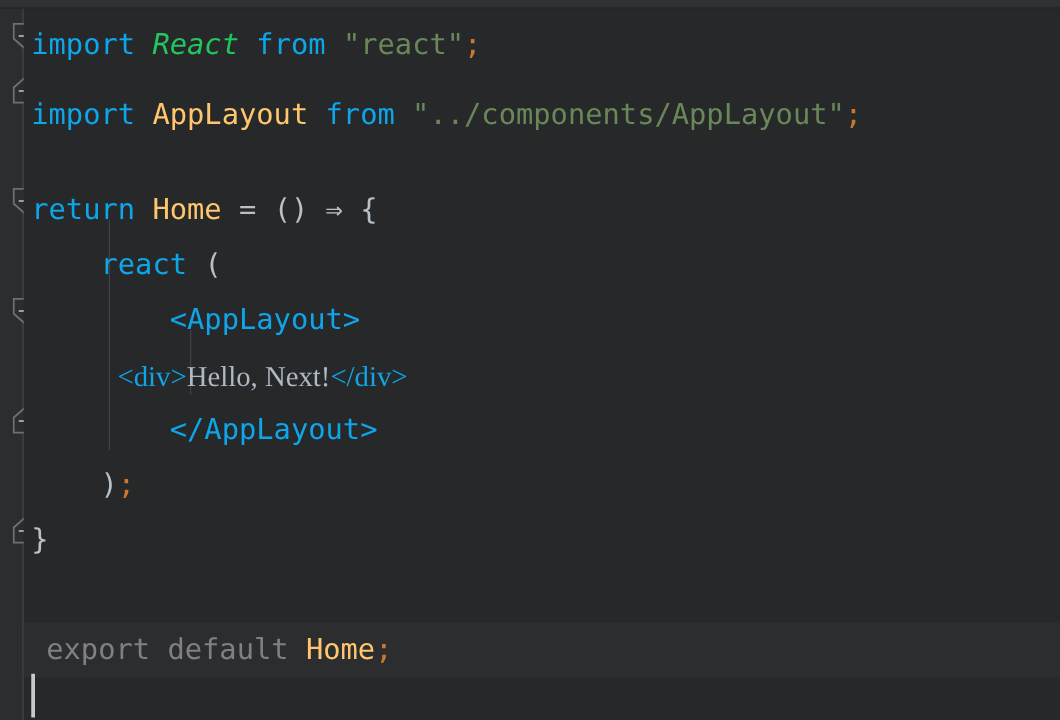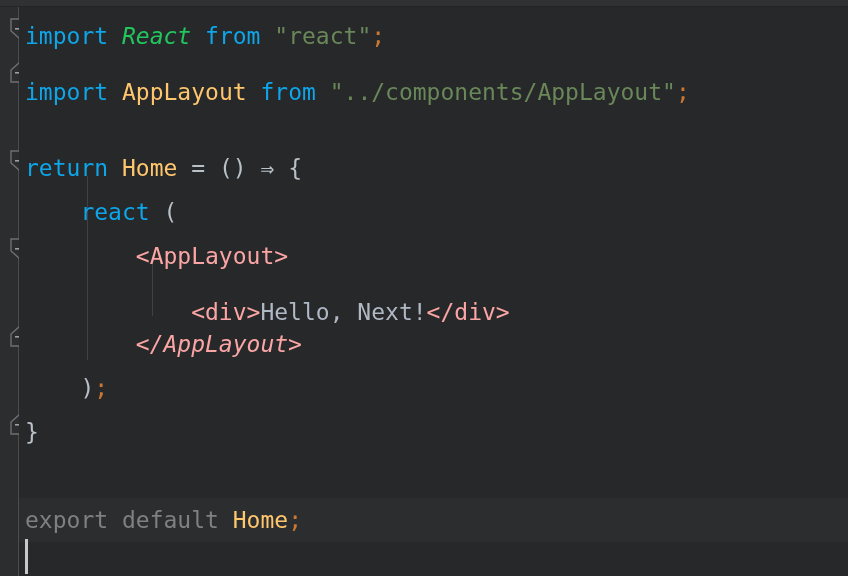--- a/index.html
+++ b/index.html
@@ -95,21 +95,21 @@
     height: 44px;
     background: #2b2d2f;
   }
 
   
   .t-kw      { color: #0ea5e9; }
   .t-kw-dim  { color: #808080; }
   .t-ident   { color: #22c55e; font-style: italic; }
   .t-str     { color: #6a8759; }
   .t-fn      { color: #ffc66d; }
-  .t-tag     { color: #fca5a5; }
+  .t-tag     { color: #0ea5e9; }
   .t-punc    { color: #b8c0c8; }
   .t-text    { color: #b0b8c4; }
   .t-semi    { color: #cc7832; }
 
   
   .caret {
     position: absolute;
     width: 3px;
     background: #c8c8c8;
   }
@@ -169,25 +169,25 @@
         <div class="indent-guide" style="left: 68px; top: 169px; height: 184px;"></div>
         <div class="indent-guide" style="left: 133px; top: 257px; height: 52px;"></div>
       </div>
     <div id="code-lines">
         <div class="line" style="top: 7px; padding-left: 6px;"><span class="t-kw">import</span><span> </span><span class="t-ident">React</span><span> </span><span class="t-kw">from</span><span> </span><span class="t-str">"react"</span><span class="t-semi">;</span></div>
         <div class="line" style="top: 63px; padding-left: 6px;"><span class="t-kw">import</span><span> </span><span class="t-fn">AppLayout</span><span> </span><span class="t-kw">from</span><span> </span><span class="t-str">"../components/AppLayout"</span><span class="t-semi">;</span></div>
         <div class="line" style="top: 95px; padding-left: 6px;"></div>
         <div class="line" style="top: 139px; padding-left: 6px;"><span class="t-kw">return</span><span> </span><span class="t-fn">Home</span><span> </span><span class="t-punc">=</span><span> </span><span class="t-punc">()</span><span> </span><span class="t-punc">⇒</span><span> </span><span class="t-punc">{</span></div>
         <div class="line" style="top: 183px; padding-left: 6px;"><span>    </span><span class="t-kw">react</span><span> </span><span class="t-punc">(</span></div>
         <div class="line" style="top: 227px; padding-left: 6px;"><span>        </span><span class="t-tag">&lt;AppLayout&gt;</span></div>
-        <div class="line" style="top: 283px; padding-left: 6px;"><span>            </span><span class="t-tag">&lt;div&gt;</span><span class="t-text">Hello, Next!</span><span class="t-tag">&lt;/div&gt;</span></div>
-        <div class="line" style="top: 315px; padding-left: 6px; font-style: italic;"><span>        </span><span class="t-tag">&lt;/AppLayout&gt;</span></div>
+        <div class="line" style="top: 273px; padding-left: 6px; font-family: Liberation Serif, serif;"><span>            </span><span class="t-tag">&lt;div&gt;</span><span class="t-text">Hello, Next!</span><span class="t-tag">&lt;/div&gt;</span></div>
+        <div class="line" style="top: 315px; padding-left: 6px;"><span>        </span><span class="t-tag">&lt;/AppLayout&gt;</span></div>
         <div class="line" style="top: 359px; padding-left: 6px;"><span>    </span><span class="t-punc">)</span><span class="t-semi">;</span></div>
         <div class="line" style="top: 403px; padding-left: 6px;"><span class="t-punc">}</span></div>
         <div class="line" style="top: 447px; padding-left: 6px;"></div>
         <div class="line-bg-dim" style="top: 491px;"></div>
-        <div class="line" style="top: 491px; padding-left: 6px;"><span class="t-kw-dim">export</span><span> </span><span class="t-kw-dim">default</span><span> </span><span class="t-fn">Home</span><span class="t-semi">;</span></div>
+        <div class="line" style="top: 491px; padding-left: 6px; margin-left: 12px;"><span class="t-kw-dim">export</span><span> </span><span class="t-kw-dim">default</span><span> </span><span class="t-fn">Home</span><span class="t-semi">;</span></div>
         <div class="line" style="top: 535px; padding-left: 6px;"></div>
       </div>
     <div class="caret" id="caret" style="left: 6px; top: 532px; height: 35px;"></div>
   </div>
 
 </div>
 
 </body></html>

